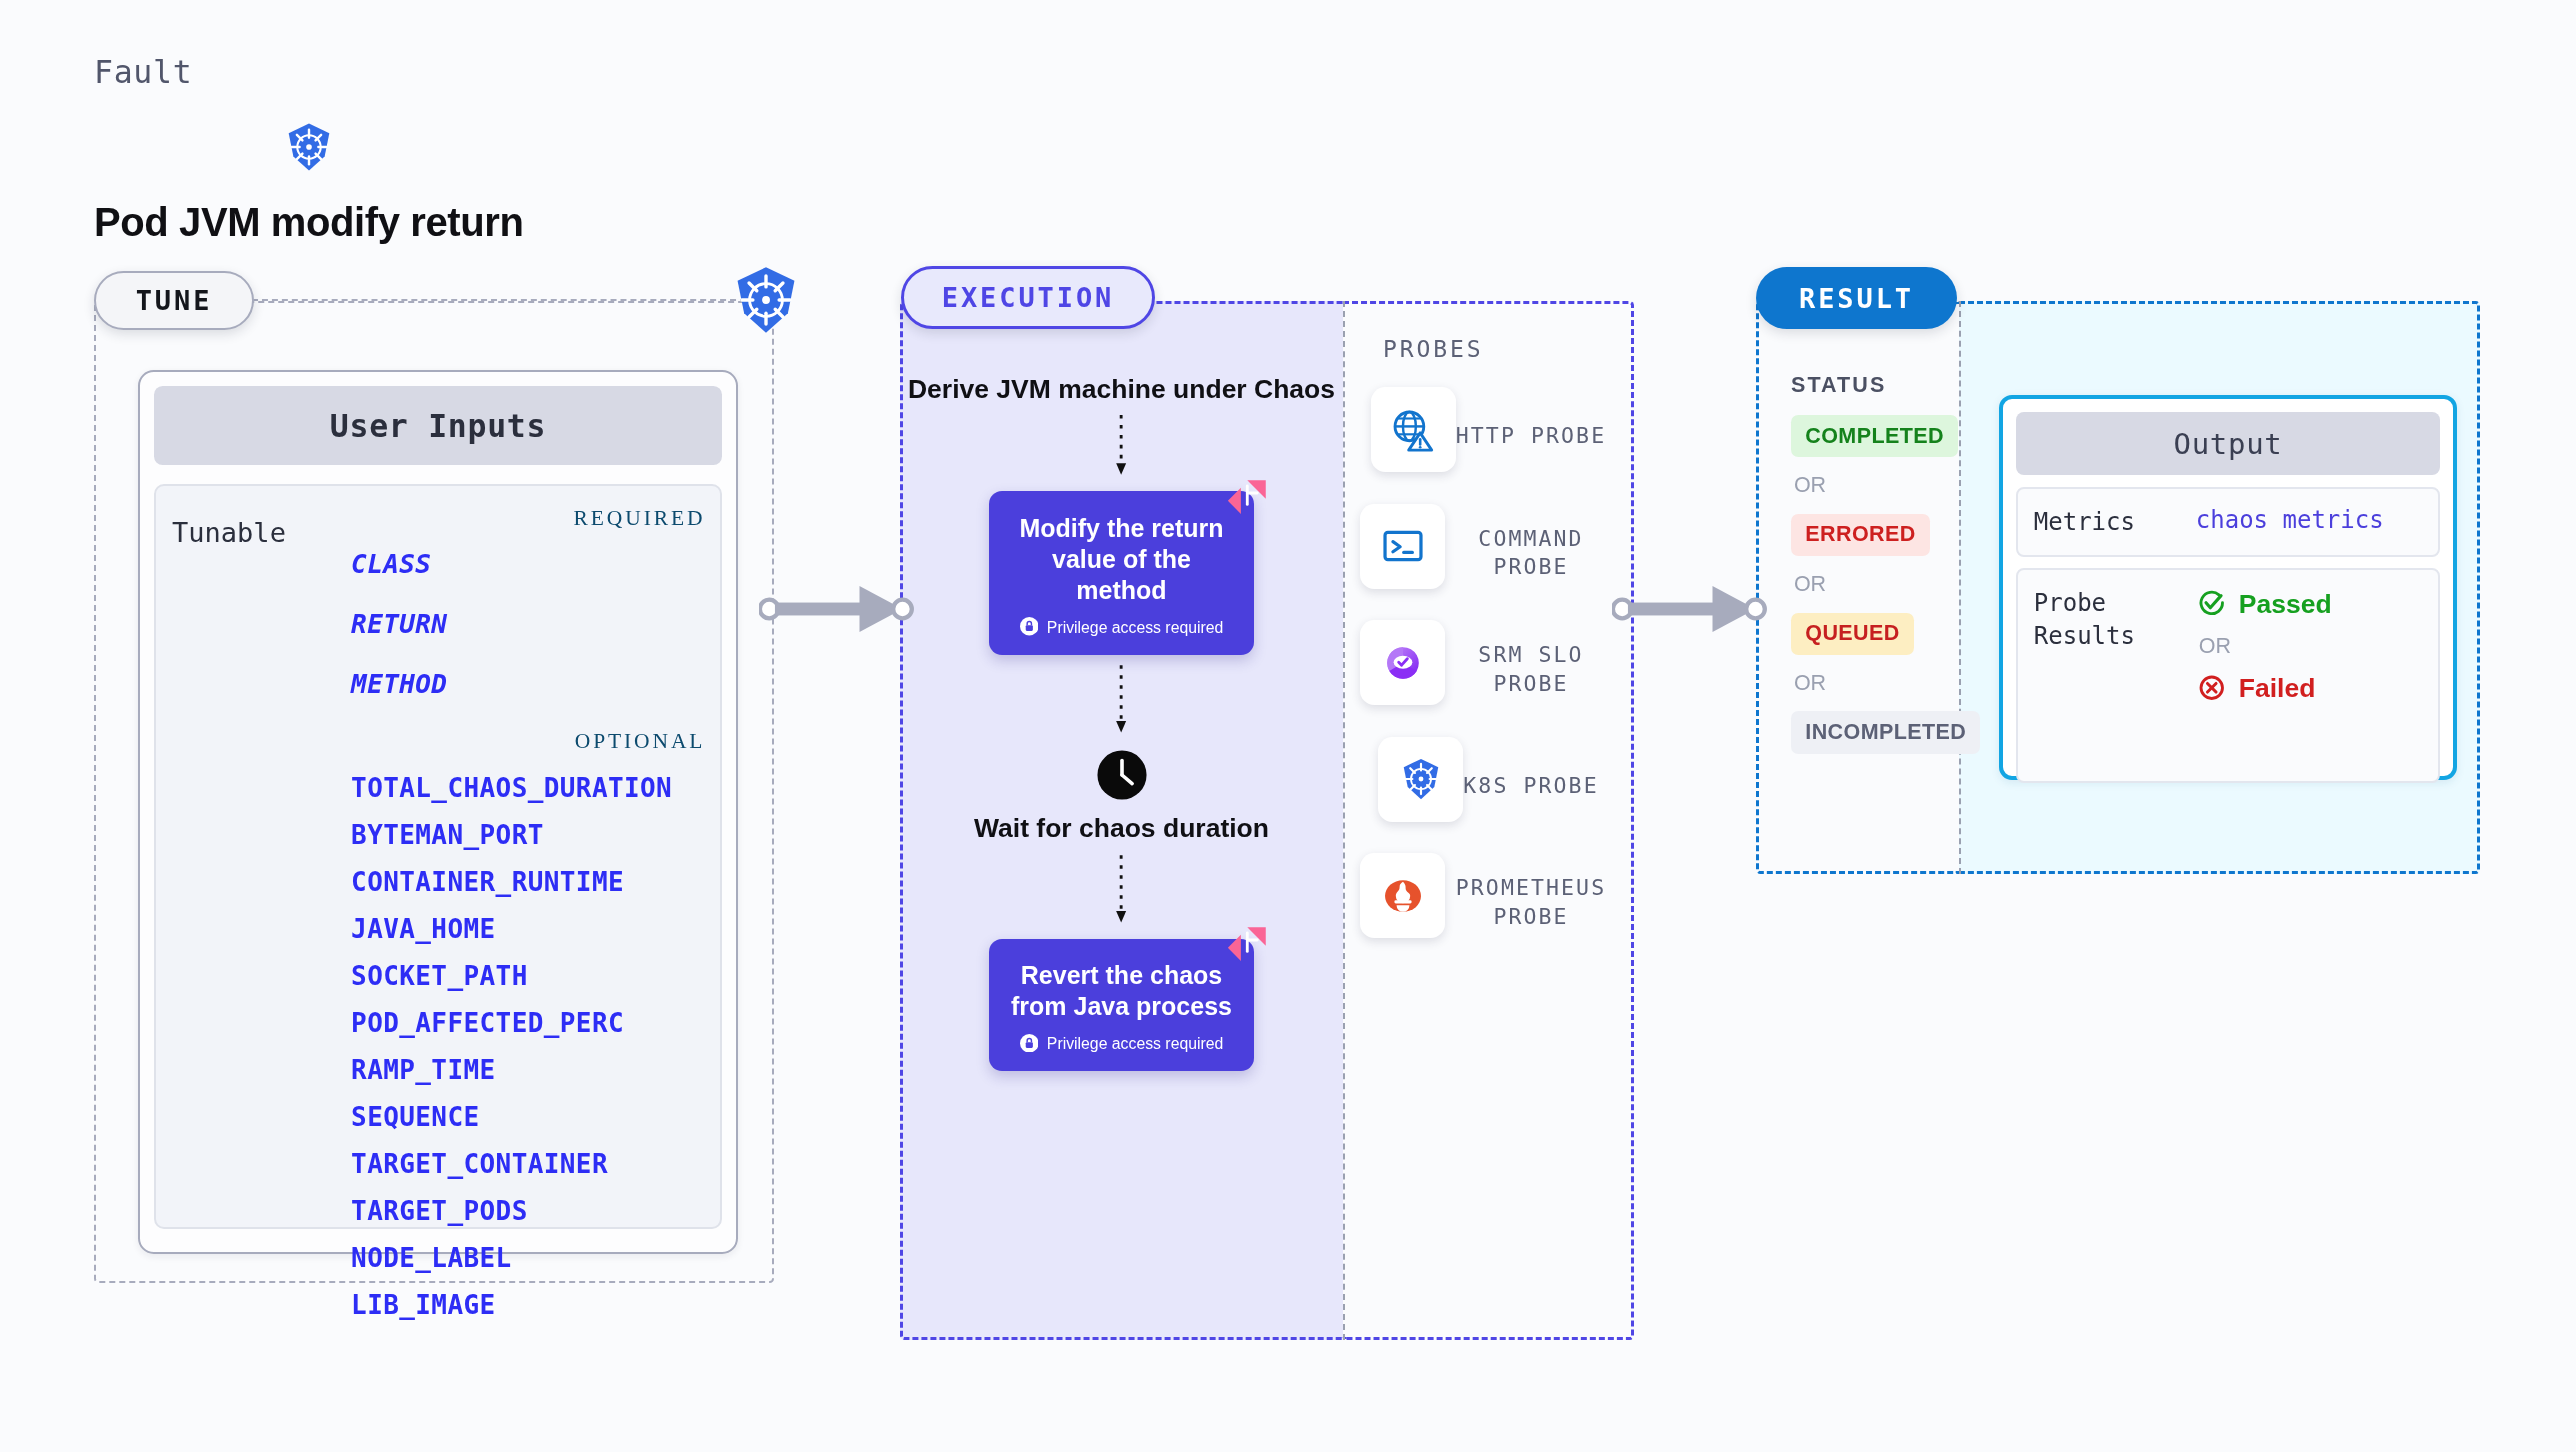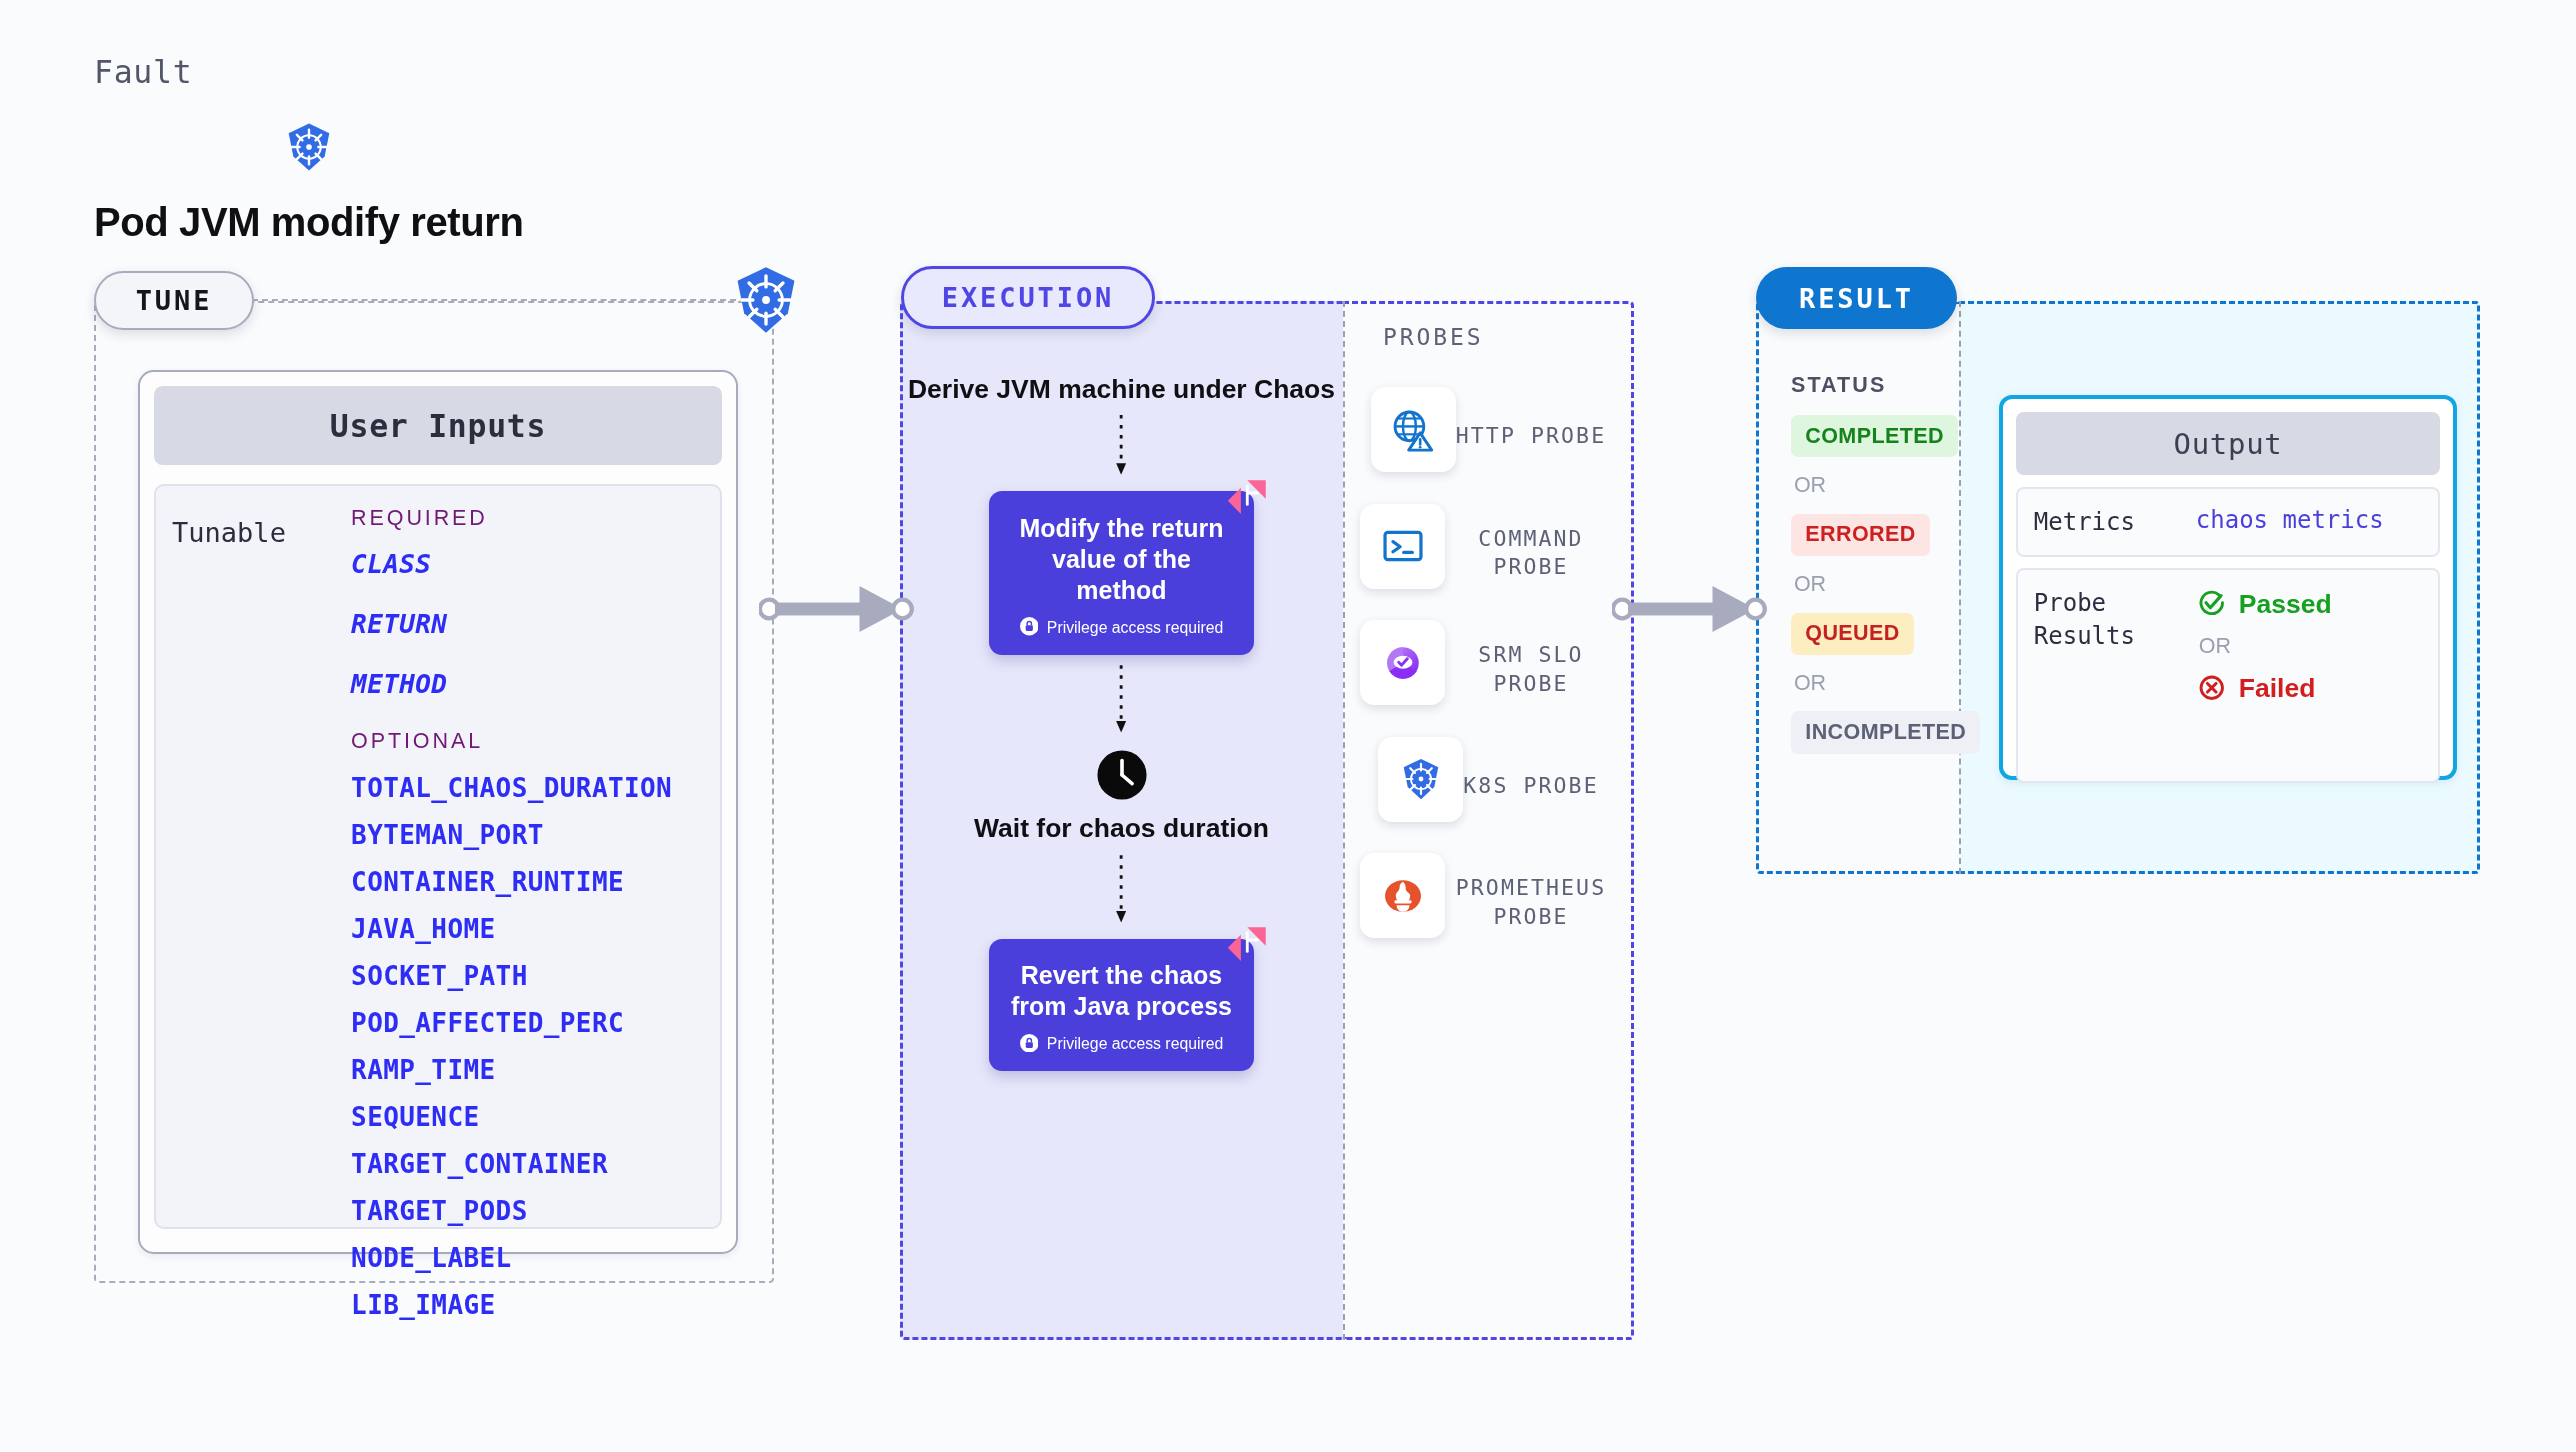--- a/index.html
+++ b/index.html
@@ -96,22 +96,22 @@
     margin-top: 18.6px; height: 745px; background: #f2f4f9;
     border: 2.1px solid #dfe2ea; border-radius: 10px;
     display: flex; padding: 20px 14.3px 0 15.8px;
   }
   .tunable-label {
     font-family: "DejaVu Sans Mono", monospace; font-size: 27px;
     color: #2b2f3d; width: 179px; flex: none; padding-top: 11.5px;
   }
   .tunable-list { flex: 1; }
   .grp-title {
-    font-family: Liberation Sans, sans-serif; font-size: 21.5px;
-    color: #701a75; letter-spacing: 2.9px; margin-bottom: 18.6px;
+    font-family: Liberation Serif, serif; font-size: 21.5px;
+    color: #0c4a6e; letter-spacing: 2.9px; margin-bottom: 18.6px; text-align: right;
   }
   .grp-title.optional { margin-top: 18.6px; }
   .param-req {
     font-family: "DejaVu Sans Mono", monospace; font-size: 26px;
     font-weight: 700; color: #2d2df5; margin-bottom: 30px; letter-spacing: 0.4px; font-style: italic;
   }
   .param-opt {
     font-family: "DejaVu Sans Mono", monospace; font-size: 26px;
     font-weight: 700; color: #2d2df5; margin-bottom: 17px; letter-spacing: 0.4px;
   }
@@ -139,21 +139,21 @@
   }
   .priv-row {
     display: flex; align-items: center; justify-content: center; gap: 8.6px; margin-top: 11.5px;
   }
   .priv-text { color: #ffffff; font-size: 15.8px; font-weight: 400; }
   .litmus-badge { position: absolute; right: -15.8px; top: -15.8px; width: 44px; height: 44px; }
   .clock-icon { width: 52px; height: 52px; }
 
   
   .probes-title {
-    position: absolute; left: 1383px; top: 324px;
+    position: absolute; left: 1383px; top: 336px;
     font-family: "DejaVu Sans Mono", monospace; font-size: 23px;
     color: #5c6176; letter-spacing: 2.9px;
   }
   .probes-col {
     position: absolute; left: 1343px; top: 387px; width: 291px;
     display: flex; flex-direction: column; align-items: center; gap: 31.5px;
   }
   .probe-item { display: flex; flex-direction: row; align-items: center; }
   .probe-tile {
     width: 85px; height: 85px; background: #ffffff; border-radius: 14.3px;

